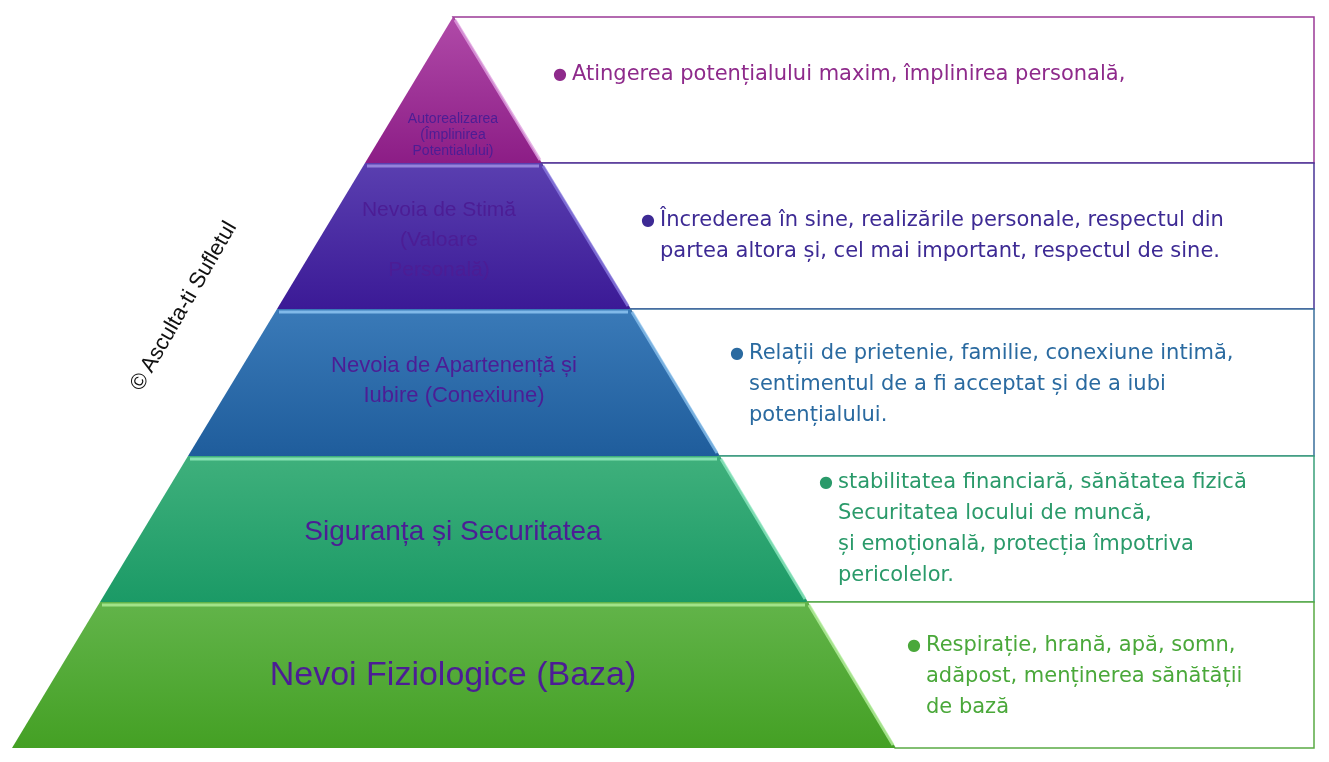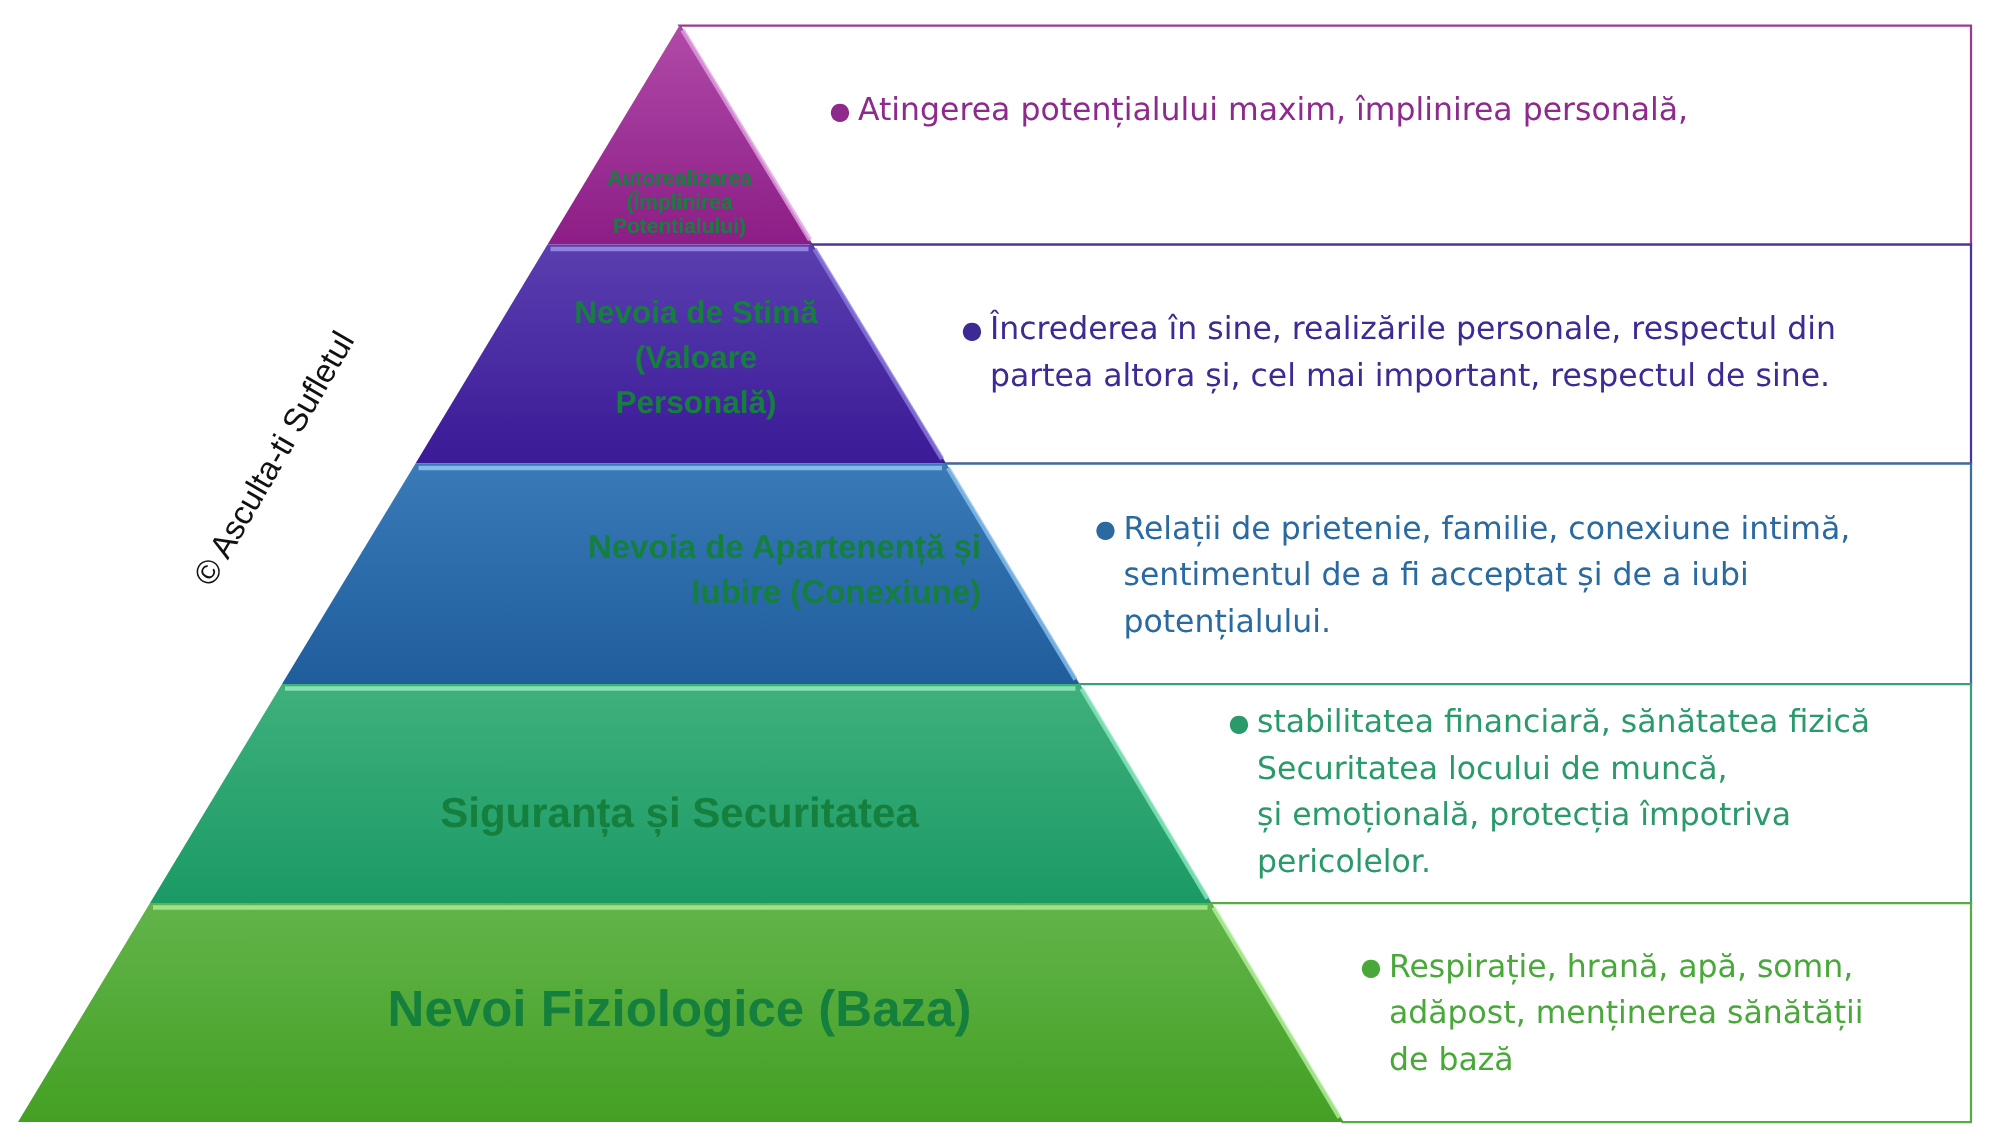--- a/index.html
+++ b/index.html
@@ -1,19 +1,19 @@
 <!DOCTYPE html>
 <html><head>
   <meta charset="utf-8">
   <style>
     html, body { margin: 0; padding: 0; background: #ffffff; }
     body { width: 1329px; height: 762px; position: relative; overflow: hidden; font-family: "Liberation Sans", "DejaVu Sans", sans-serif; }
     #stage { position: absolute; left: 0; top: 0; width: 1329px; height: 762px; }
     svg#pyr { position: absolute; left: 0; top: 0; }
-    .level-label { position: absolute; color: #15803d; font-weight: bold; text-align: center; line-height: 1.2; font-family: "Liberation Sans", "DejaVu Sans", sans-serif; }
+    .level-label { position: absolute; color: #4c1d95; font-weight: normal; text-align: center; line-height: 1.2; font-family: "Liberation Sans", "DejaVu Sans", sans-serif; }
     .desc { position: absolute; font-family: "DejaVu Sans", "Liberation Sans", sans-serif; font-size: 20px; line-height: 31px; }
     .desc .bullet { position: absolute; left: -19px; top: 0; font-size: 16px; }
     .watermark { position: absolute; left: 124px; top: 382px; font-family: "Liberation Sans", "DejaVu Sans", sans-serif; font-size: 22px; color: #111111; transform-origin: 0 0; transform: rotate(-60deg); white-space: nowrap; }
   </style>
 </head>
 <body>
 
 <div id="stage">
   <svg id="pyr" width="1329" height="762" viewBox="0 0 1329 762">
     <defs>
@@ -67,32 +67,32 @@
       <line x1="809" y1="605" x2="893" y2="745" stroke="#b8f0a0" stroke-opacity="0.8"></line>
     </g>
   </svg>
 
   <div class="level-label" style="left:380px; top:110px; width:146px; font-size:14px; line-height:16px;">
     <div>Autorealizarea</div>
     <div>(Împlinirea</div>
     <div>Potentialului)</div>
   </div>
 
-  <div class="level-label" style="left:321px; top:194px; width:286px; font-size:21px; line-height:30px;">
+  <div class="level-label" style="left:296px; top:194px; width:286px; font-size:21px; line-height:30px;">
     <div>Nevoia de Stimă</div>
     <div>(Valoare</div>
     <div>Personală)</div>
   </div>
 
-  <div class="level-label" style="left:254px; top:350px; width:400px; font-size:22px; line-height:30px;text-align:right;">
+  <div class="level-label" style="left:254px; top:350px; width:400px; font-size:22px; line-height:30px;">
     <div>Nevoia de Apartenență și</div>
     <div>Iubire (Conexiune)</div>
   </div>
 
-  <div class="level-label" style="left:200px; top:525px; width:506px; font-size:28px; line-height:34px;">
+  <div class="level-label" style="left:200px; top:514px; width:506px; font-size:28px; line-height:34px;">
     <div>Siguranța și Securitatea</div>
   </div>
 
   <div class="level-label" style="left:150px; top:653px; width:606px; font-size:34px; line-height:40px;">
     <div>Nevoi Fiziologice (Baza)</div>
   </div>
 
   <div class="watermark">© Asculta-ti Sufletul</div>
 
   <div class="desc" style="left:572px; top:58px; color:#8e2a8b; font-size:21px;">

